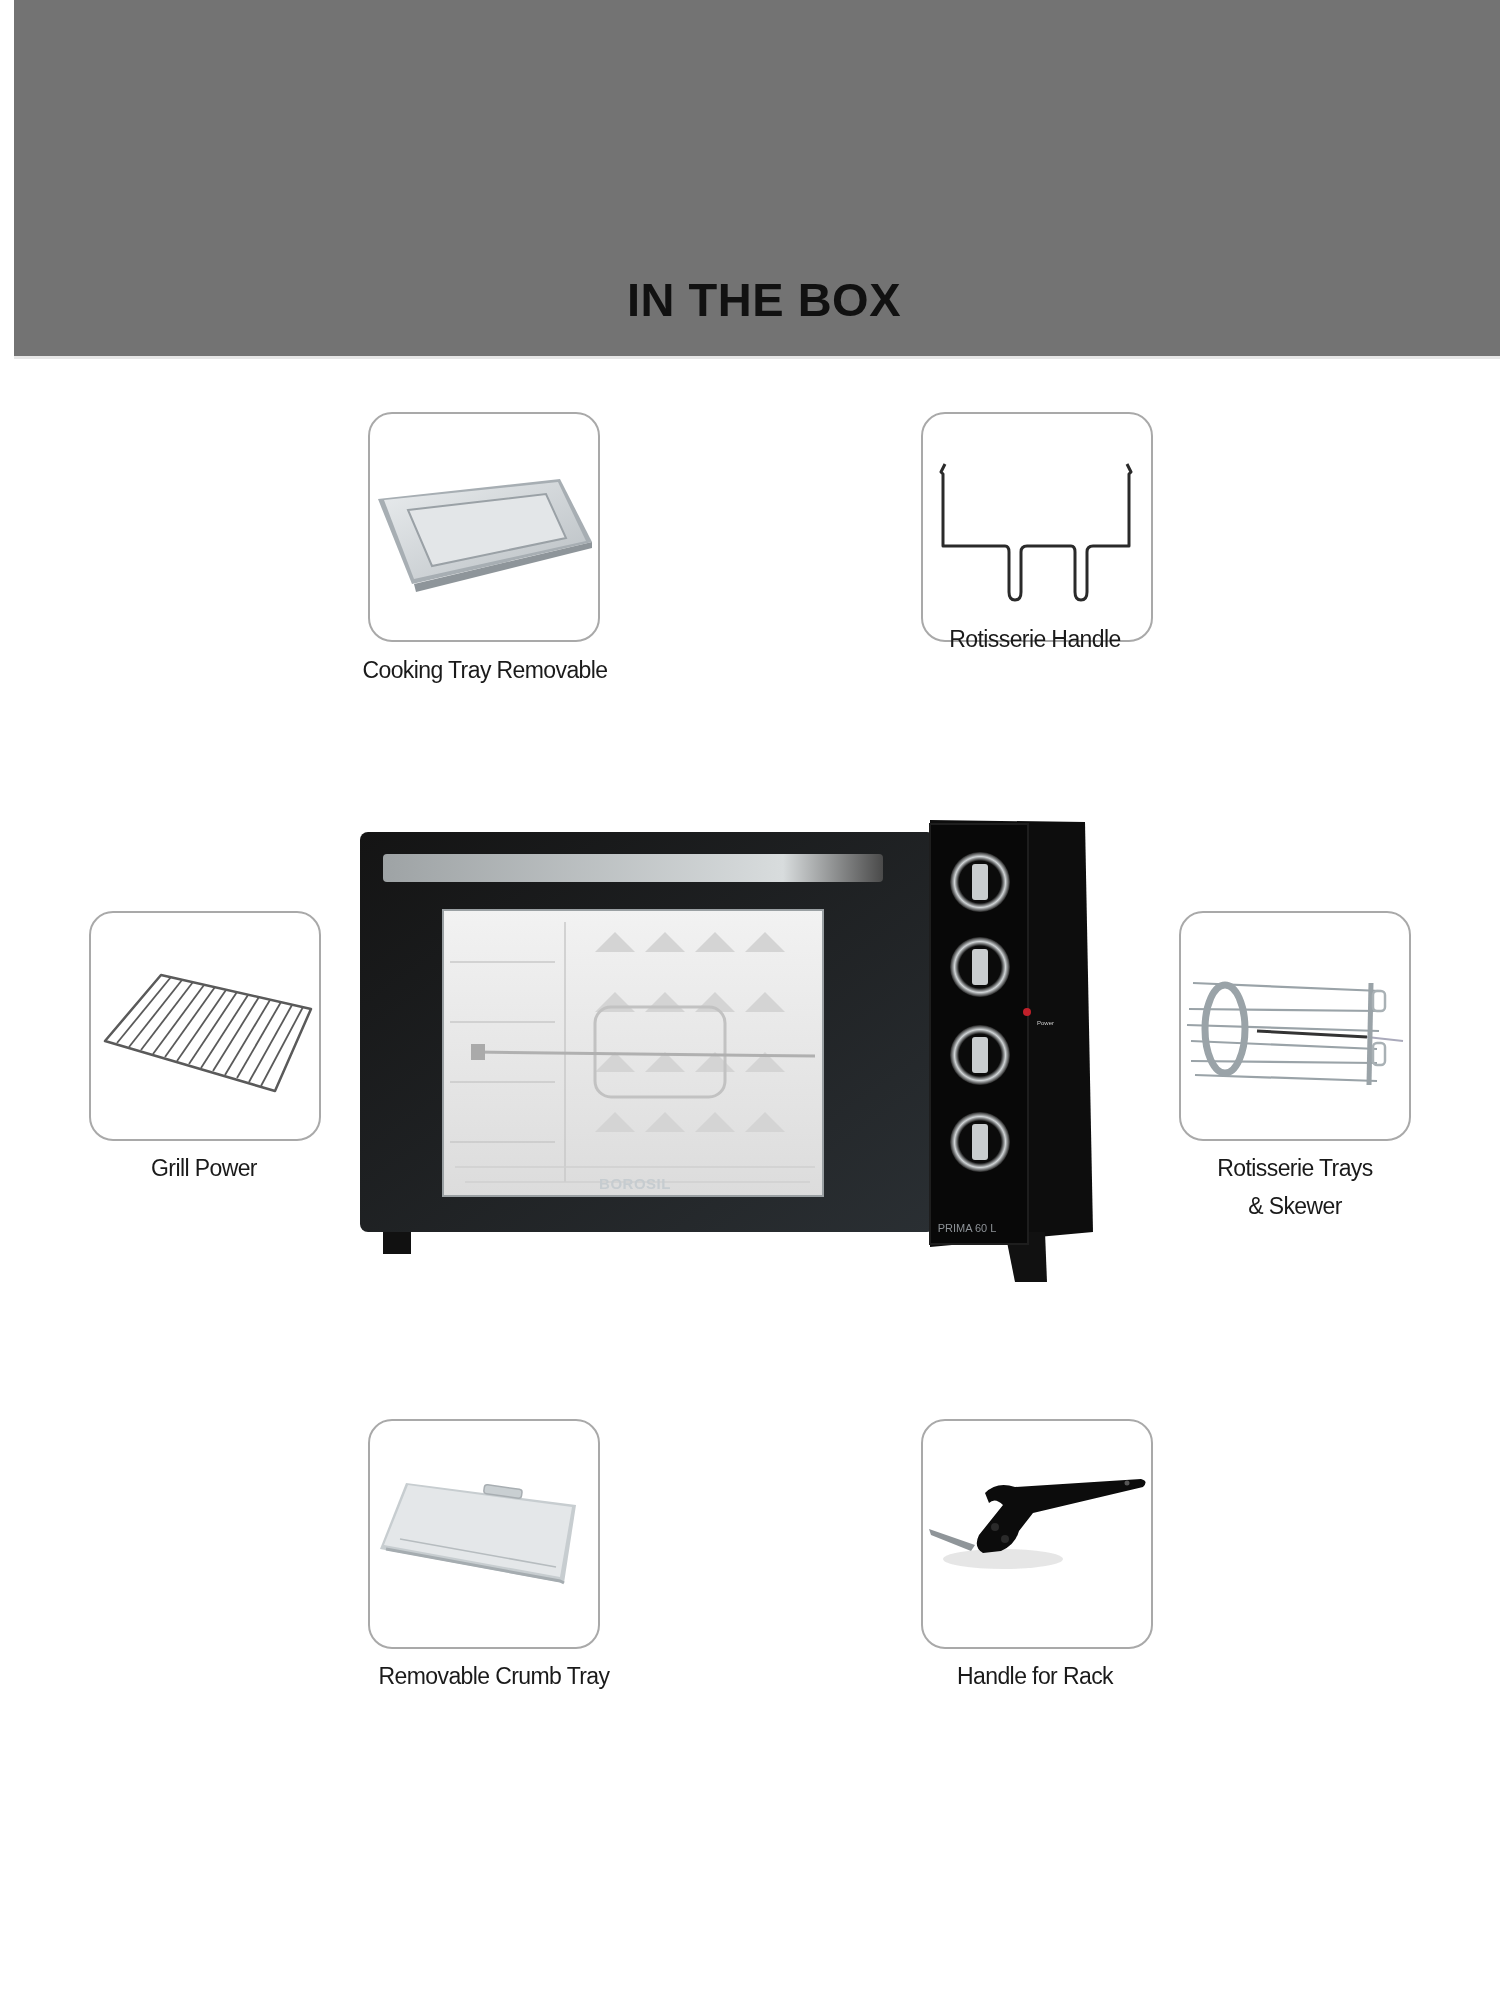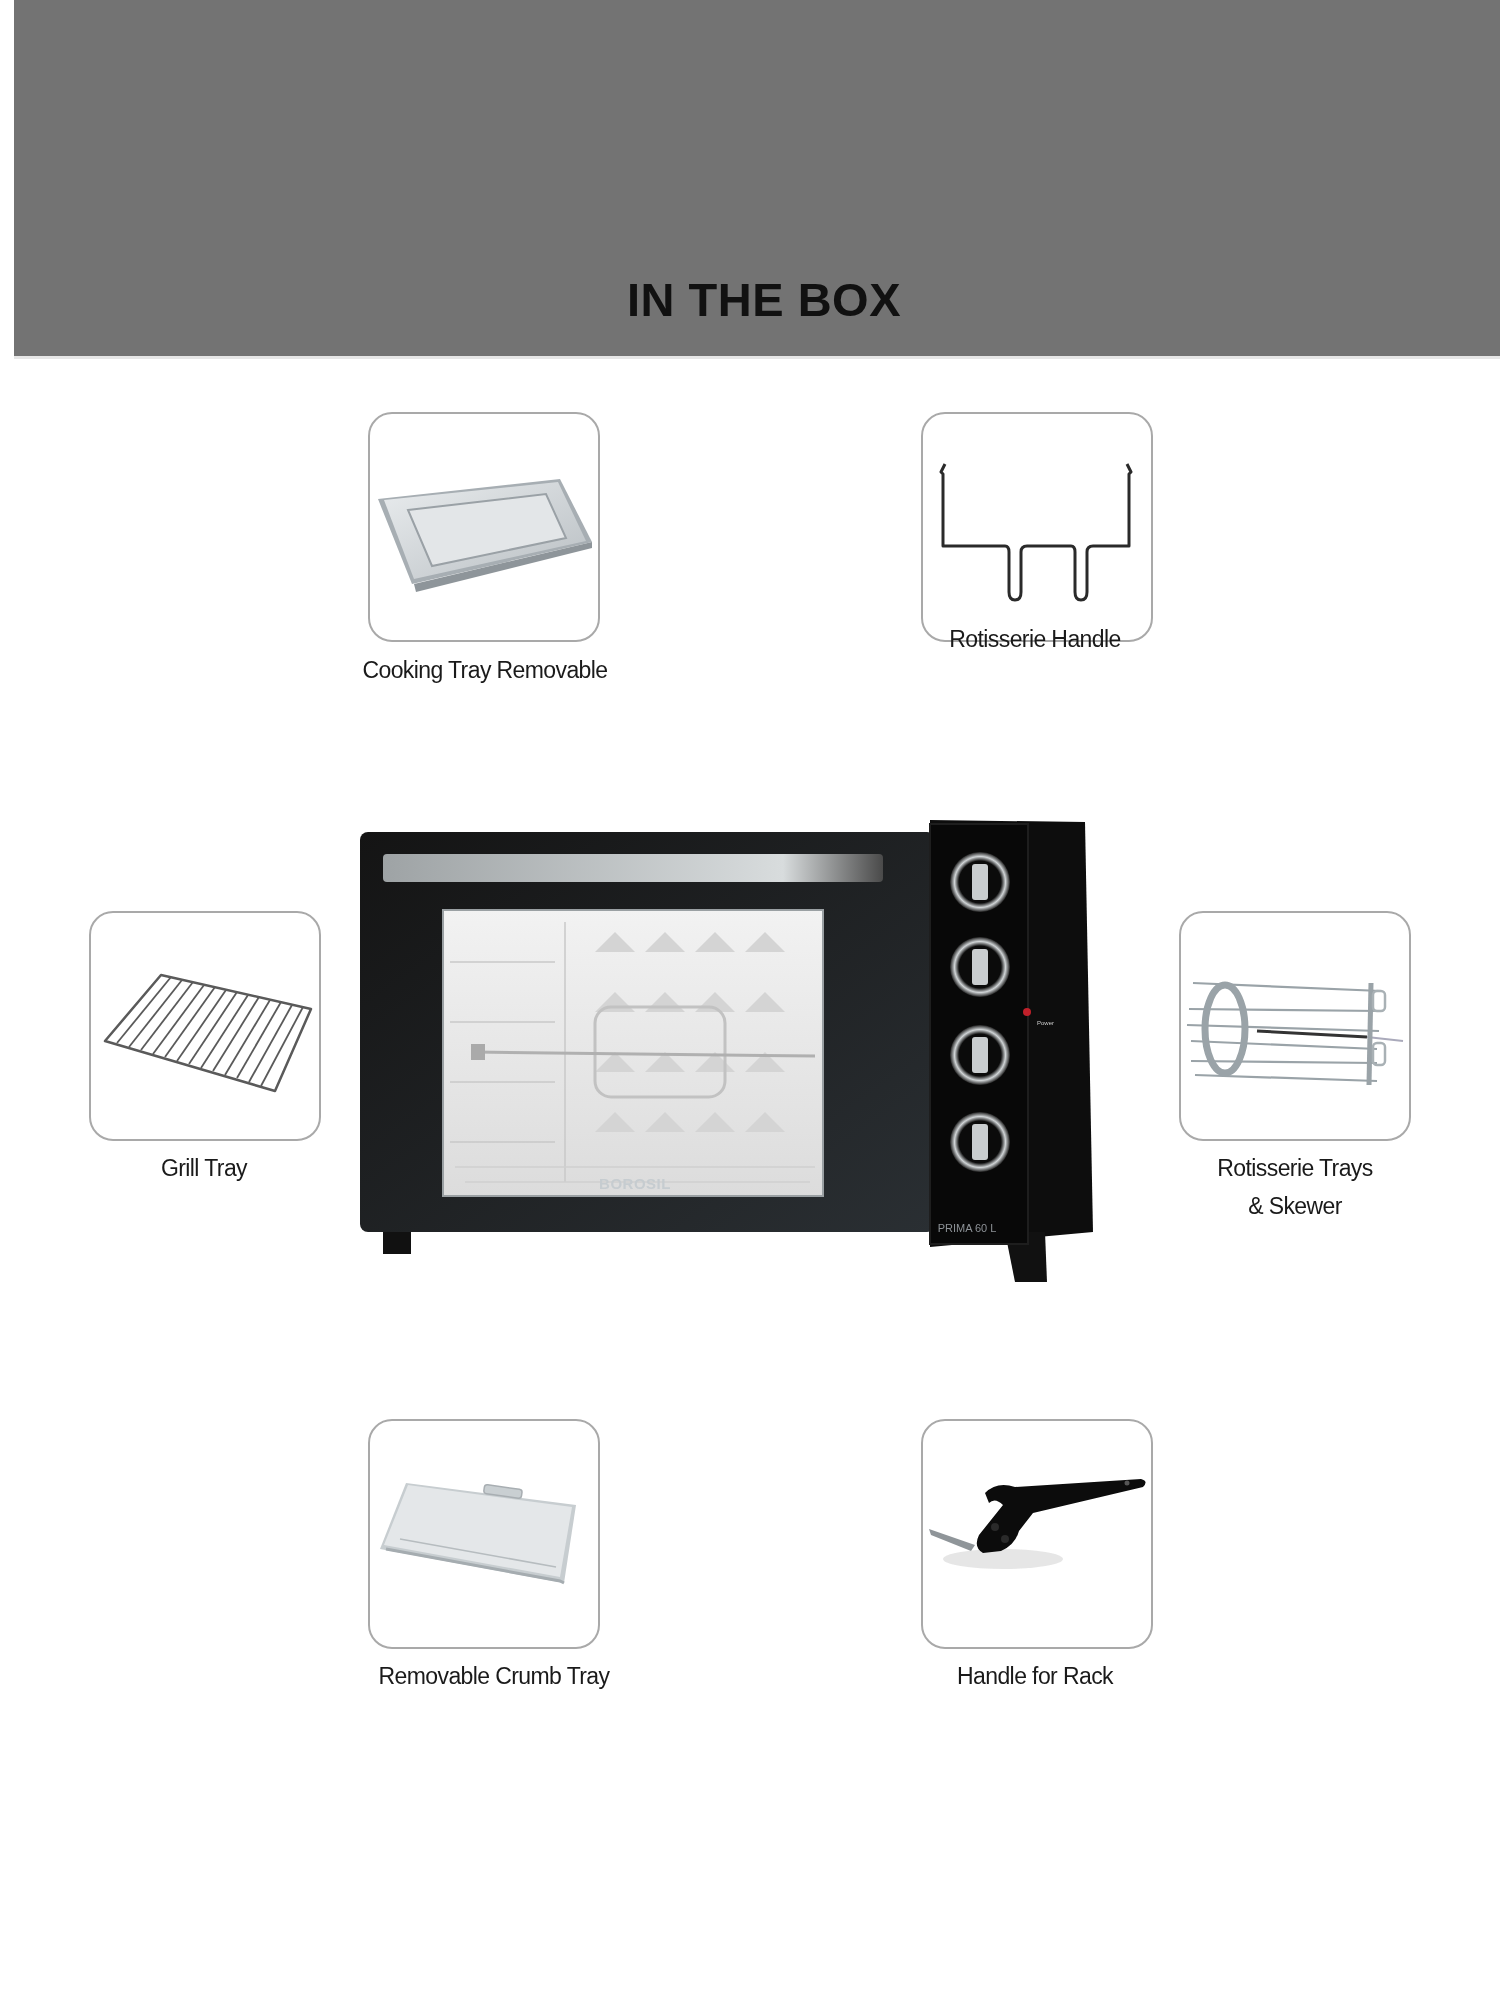--- a/index.html
+++ b/index.html
@@ -60,21 +60,21 @@
         <line x1="157" y1="82" x2="110" y2="155"></line>
         <line x1="168" y1="84" x2="122" y2="158"></line>
         <line x1="179" y1="87" x2="134" y2="162"></line>
         <line x1="190" y1="89" x2="146" y2="165"></line>
         <line x1="201" y1="92" x2="158" y2="169"></line>
         <line x1="212" y1="94" x2="170" y2="173"></line>
       </g>
     </g>
   </svg>
 </div>
-<div class="label" style="left:54px; width:300px; top:1149px;">Grill Tray</div>
+<div class="label" style="left:54px; width:300px; top:1149px;">Grill Power</div>
 
 <div class="box" style="left:1179px; top:911px;">
   <svg viewBox="0 0 228 226">
     <g stroke="#9aa3a8" stroke-width="2.2" fill="none">
       <line x1="12" y1="70" x2="200" y2="78"></line>
       <line x1="8" y1="96" x2="200" y2="98"></line>
       <line x1="6" y1="112" x2="198" y2="118"></line>
       <line x1="10" y1="128" x2="196" y2="136"></line>
       <line x1="10" y1="148" x2="196" y2="150"></line>
       <line x1="14" y1="162" x2="196" y2="168"></line>

